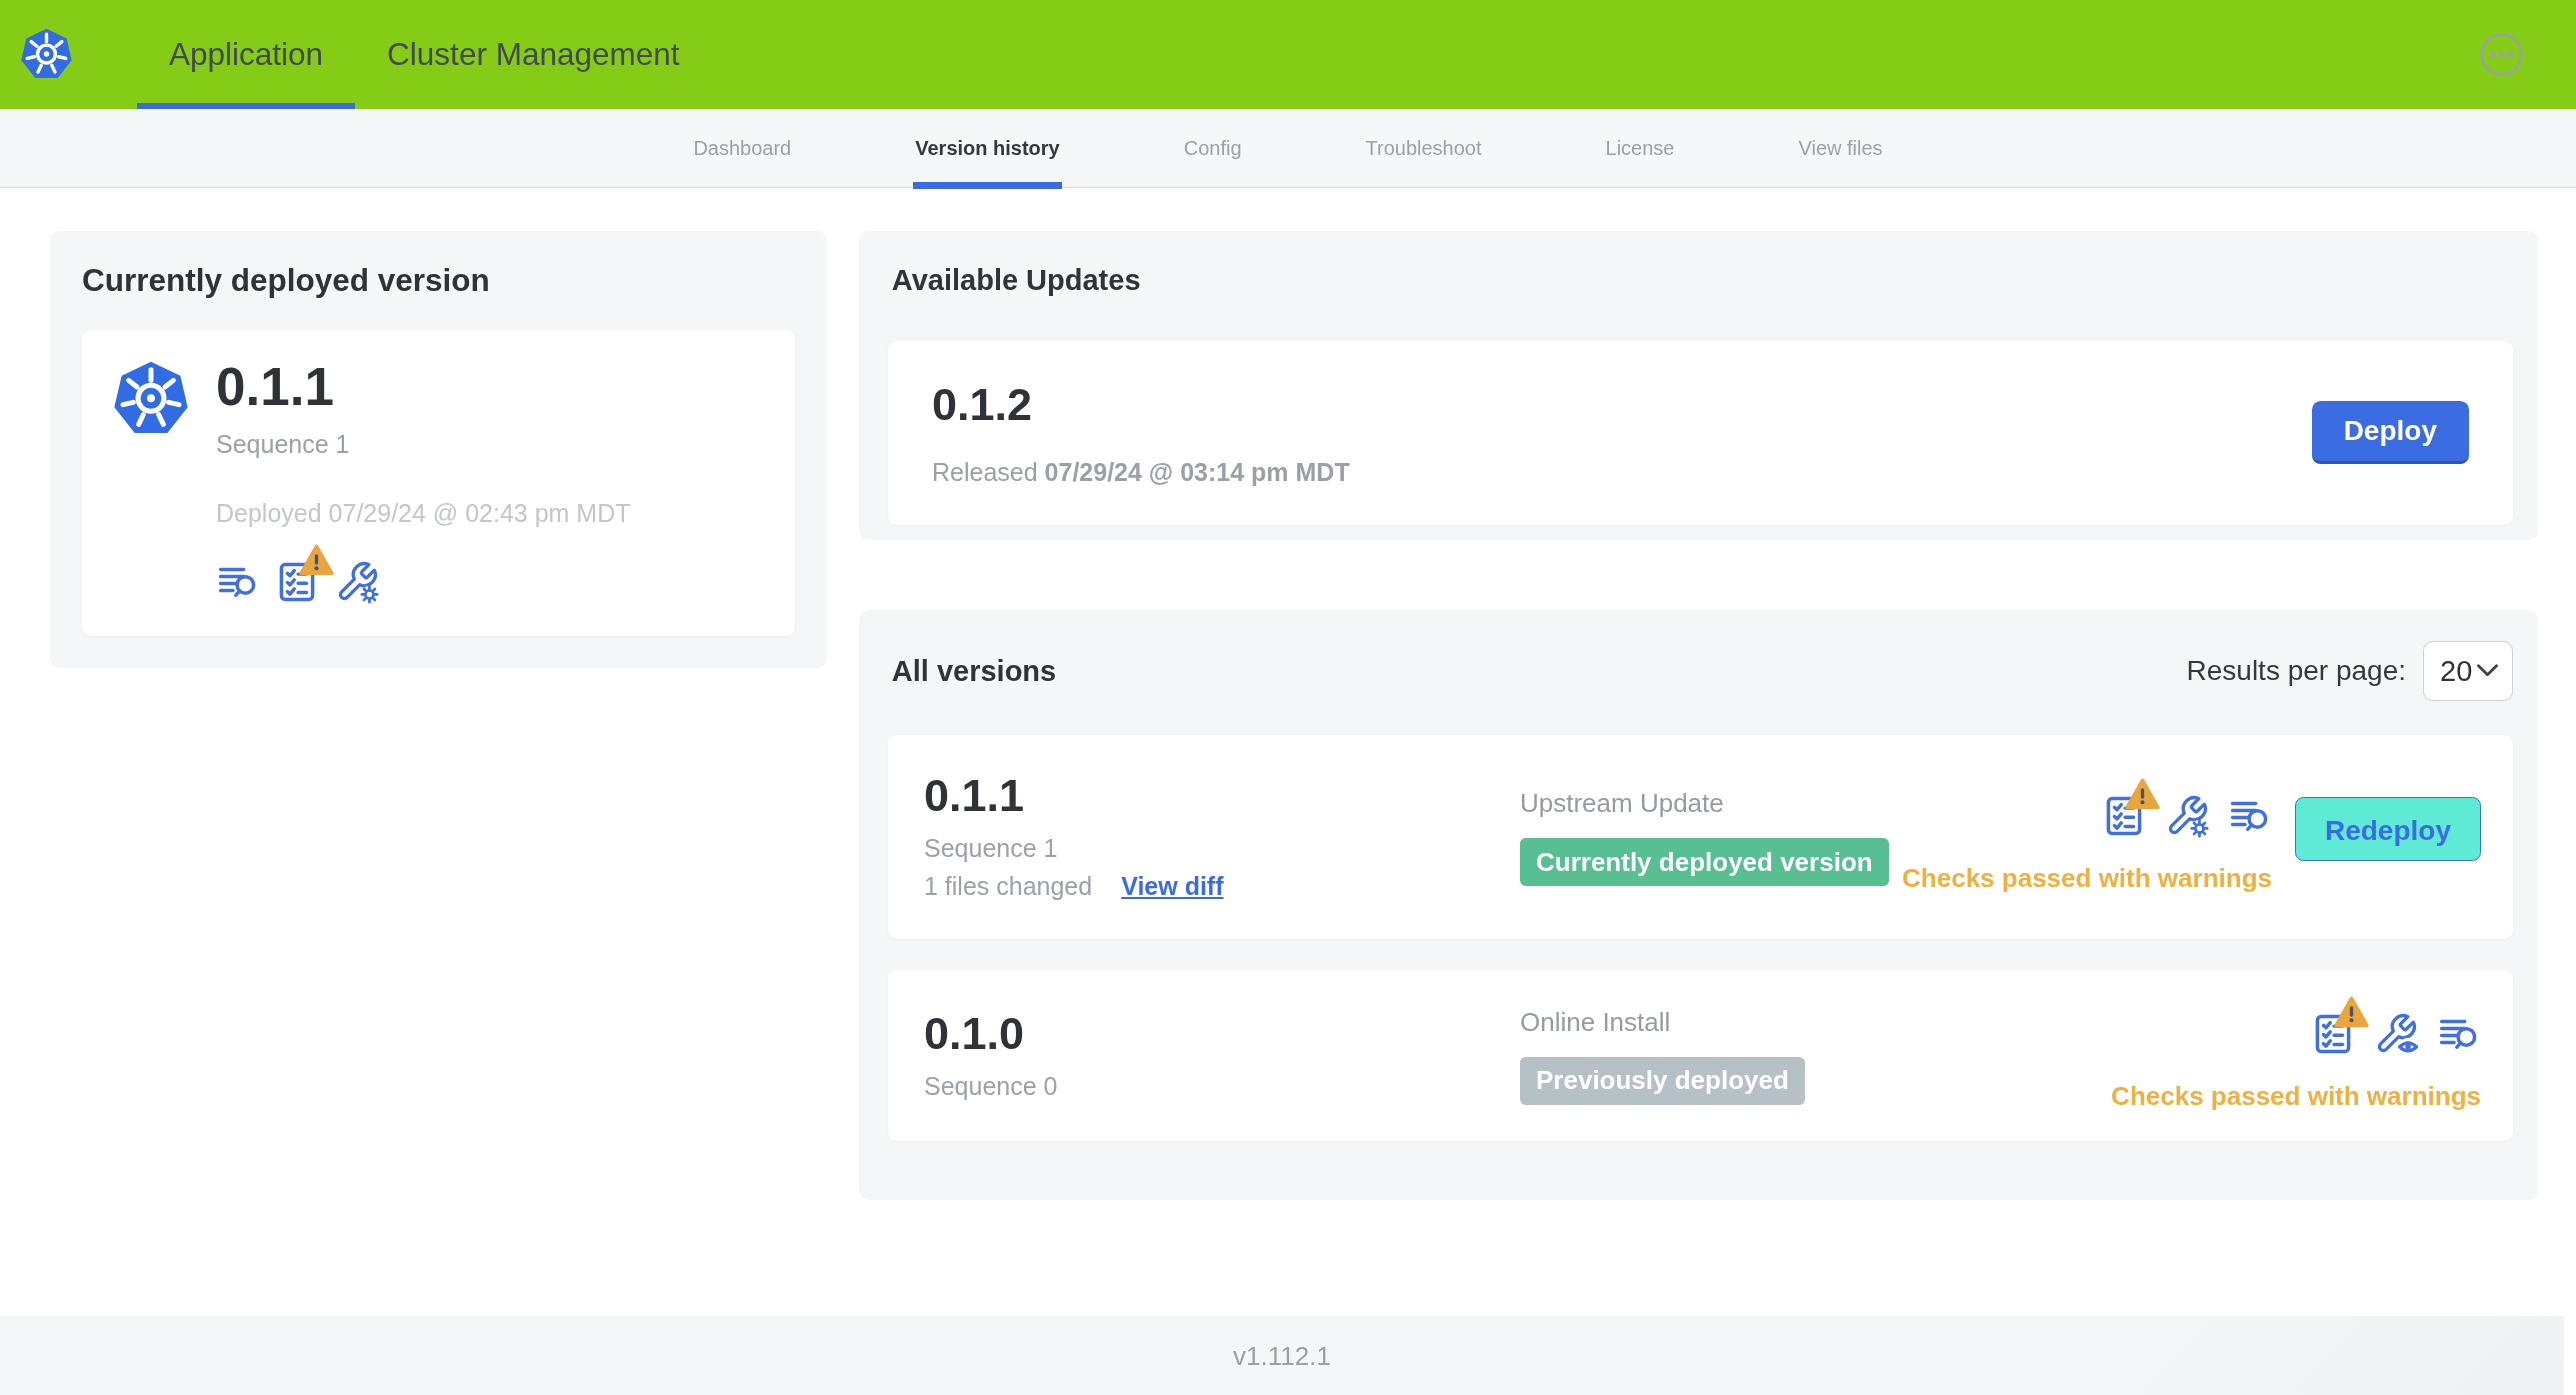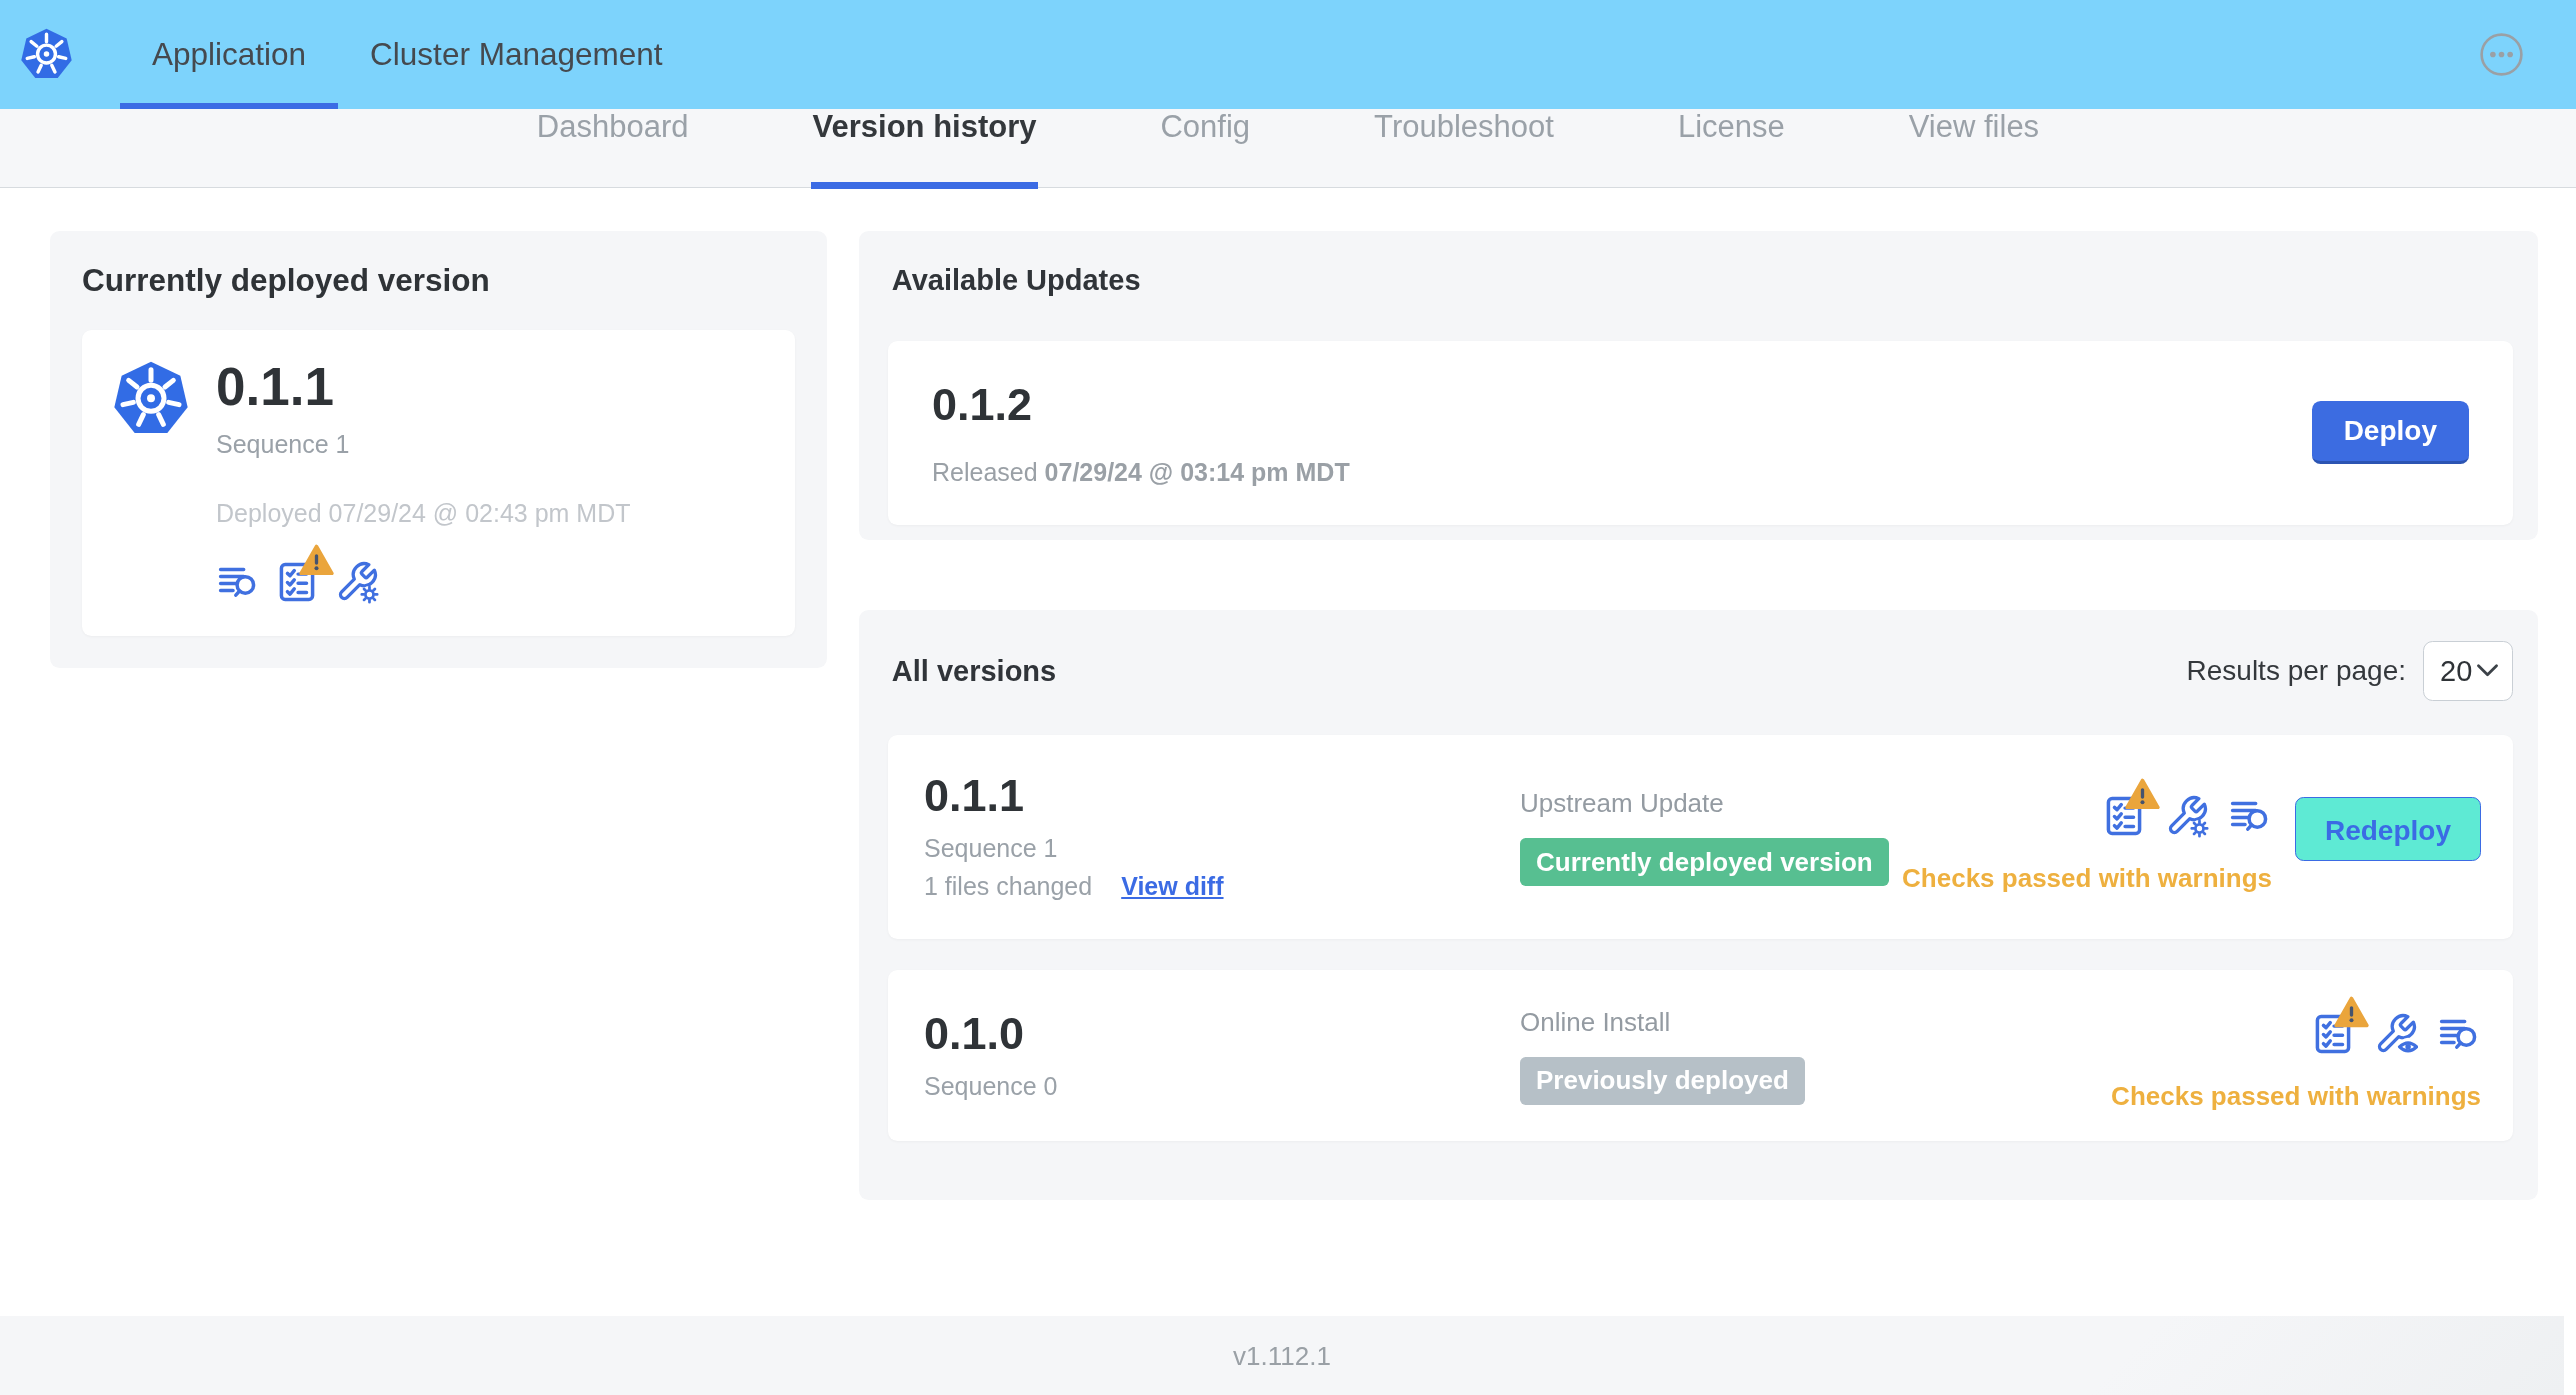--- a/index.html
+++ b/index.html
@@ -8,23 +8,24 @@
     width: 2576px; height: 1396px;
     background: #ffffff;
     font-family: "Liberation Sans", "DejaVu Sans", sans-serif;
     color: #32363a;
     position: relative;
     overflow: hidden;
   }
 
   
   .header {
-    height: 109px; background: #7dd3fc;
+    height: 109px; background: #84cc16;
     display: flex; align-items: stretch;
     position: relative;
+    gap: 17px;
   }
   .logo-wrap { width: 55px; height: 55px; margin: 27px 0 0 19px; flex: none; }
   .logo-wrap svg { width: 100%; height: 100%; display: block; }
   .header-tabs { display: flex; margin-left: 46px; }
   .header-tab {
     display: flex; align-items: center;
     padding: 0 32px; font-size: 31.5px; color: #45494e;
     position: relative; cursor: pointer; white-space: nowrap;
   }
   .header-tab.active::after {
@@ -38,22 +39,22 @@
   .more-btn svg { width: 100%; height: 100%; display: block; }
 
   
   .subnav {
     height: 79px; background: #f6f7f9;
     border-bottom: 1.9px solid #d7dbdf;
     display: flex; justify-content: center; align-items: stretch;
     gap: 124px;
   }
   .subnav-tab {
-    display: flex; 
-    font-size: 31px; color: #9aa1a8; position: relative;
+    display: flex; align-items: center;
+    font-size: 20px; color: #9aa1a8; position: relative;
     cursor: pointer; white-space: nowrap;
   }
   .subnav-tab.active { color: #34383c; font-weight: 600; }
   .subnav-tab.active::after {
     content: ""; position: absolute; left: -1.9px; right: -1.9px; bottom: -1.9px;
     height: 6.7px; background: #3b6be4;
   }
 
   
   .main { display: flex; align-items: flex-start; gap: 32px; padding: 43px 38px 0 50px; }

